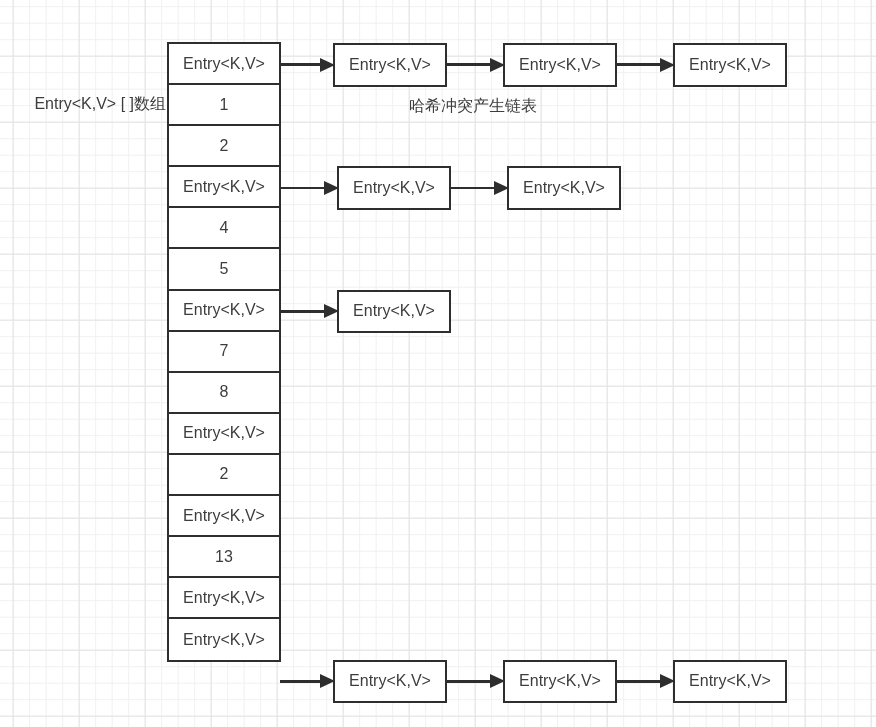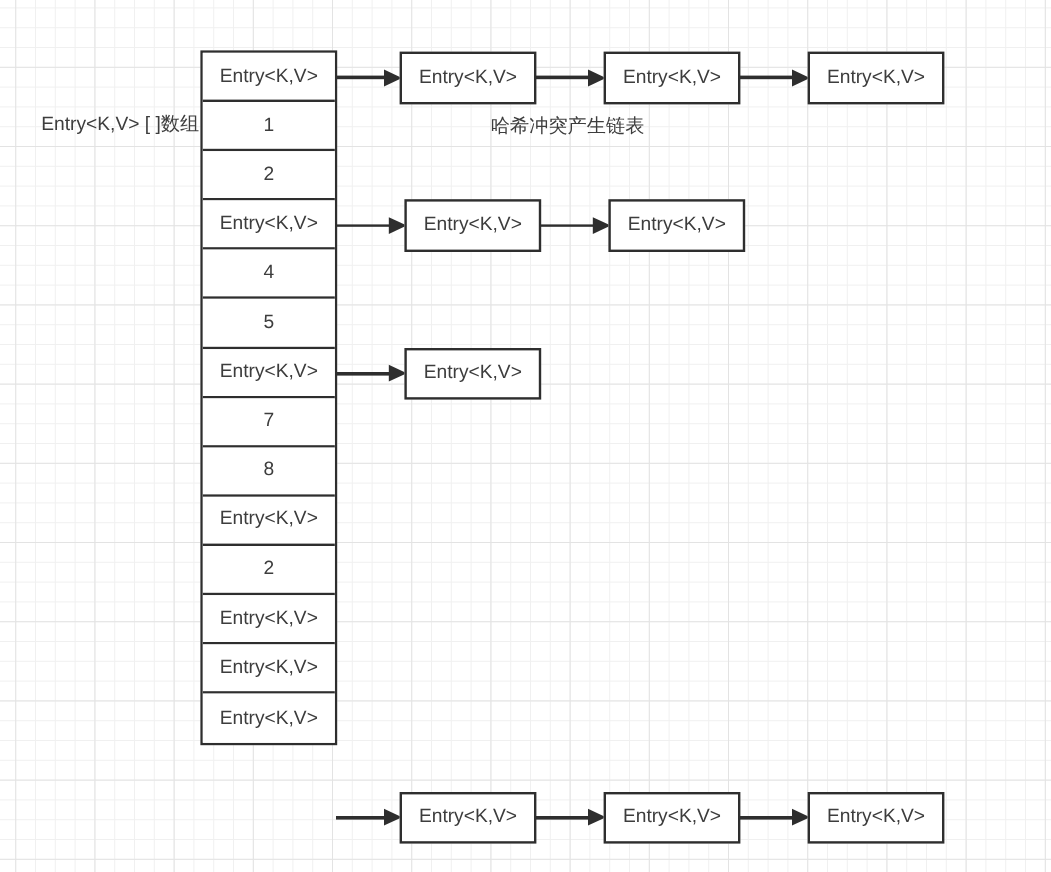--- a/index.html
+++ b/index.html
@@ -114,20 +114,21 @@
       <div class="cell">2</div>
       <div class="cell">Entry&lt;K,V&gt;</div>
       <div class="cell">4</div>
       <div class="cell">5</div>
       <div class="cell">Entry&lt;K,V&gt;</div>
       <div class="cell">7</div>
       <div class="cell">8</div>
       <div class="cell">Entry&lt;K,V&gt;</div>
       <div class="cell">2</div>
       <div class="cell">Entry&lt;K,V&gt;</div>
+      <div class="cell">13</div>
       <div class="cell">Entry&lt;K,V&gt;</div>
       <div class="cell">Entry&lt;K,V&gt;</div>
     </div>
   <div id="chains">
       <div class="arrow" style="left: 280px; top: 57.8px; width: 55px;">
         <div class="arrow-line"></div>
         <div class="arrow-head"></div>
       </div>
       <div class="node" style="left: 333px; top: 43px;">Entry&lt;K,V&gt;</div>
       <div class="arrow" style="left: 446px; top: 57.8px; width: 59px;">

